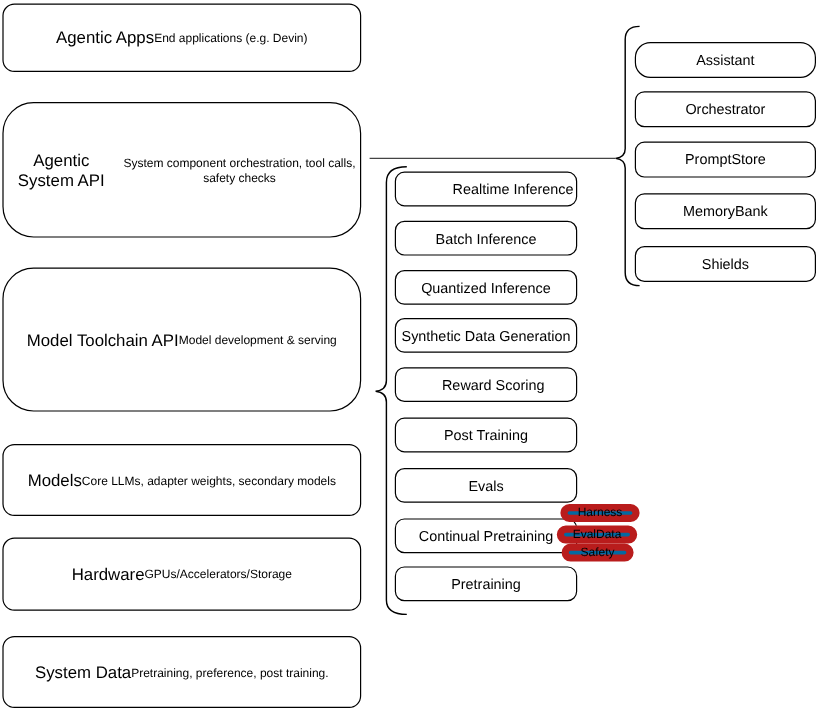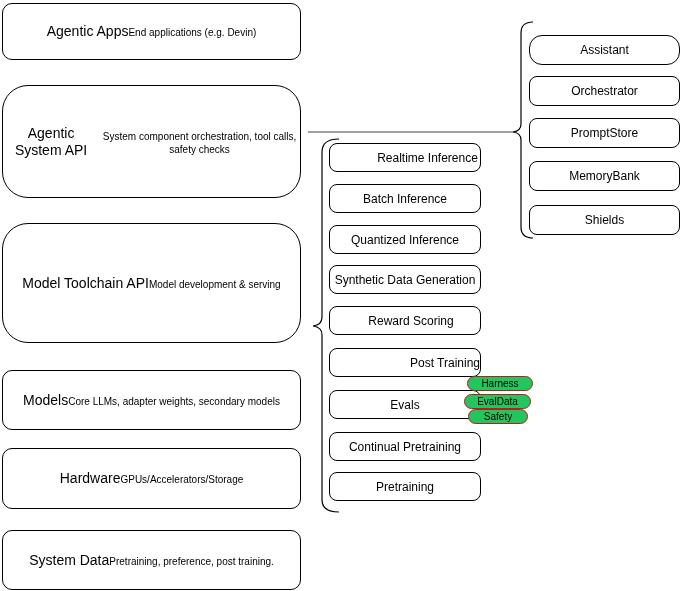--- a/index.html
+++ b/index.html
@@ -36,29 +36,30 @@
   .mbox {
     left: 329px; width: 152px; height: 29px;
     border-radius: 8px; font-size: 12px;
   }
   .rbox {
     left: 529px; width: 151px; height: 30px;
     border-radius: 8px; font-size: 12px;
   }
   .pill {
     position: absolute;
-    background: #22c55e;
-    border: 1px solid #b91c1c;
+    background: #0369a1;
+    border: 6px solid #b91c1c;
     border-radius: 8px;
     box-sizing: border-box;
     display: flex;
     align-items: center;
     justify-content: center;
     font-size: 10px;
     z-index: 3;
+    margin-top: 44px;
   }
 </style>
 </head>
 <body>
 
 <div class="canvas">
 
   <svg class="connectors" viewBox="0 0 682 591" xmlns="http://www.w3.org/2000/svg" fill="none">
     <path d="M 339 139 Q 322 139 322 152 L 322 317 Q 322 325 313 326 Q 322 327 322 335 L 322 500 Q 322 512 339 512" stroke="#000000" stroke-width="1.2" fill="none"></path>
     <path d="M 533 22 Q 521 22 521 33 L 521 124 Q 521 131 513 132 Q 521 133 521 140 L 521 227 Q 521 238 533 238" stroke="#000000" stroke-width="1.2" fill="none"></path>
@@ -103,21 +104,21 @@
   </div>
   <div class="node mbox" style="top:225px;">
     <span>Quantized Inference</span>
   </div>
   <div class="node mbox" style="top:265px;">
     <span>Synthetic Data Generation</span>
   </div>
   <div class="node mbox" style="top:306px;padding-left:12px;">
     <span>Reward Scoring</span>
   </div>
-  <div class="node mbox" style="top:348px;justify-content:flex-end;">
+  <div class="node mbox" style="top:348px;">
     <span>Post Training</span>
   </div>
   <div class="node mbox" style="top:390px;">
     <span>Evals</span>
   </div>
   <div class="node mbox" style="top:432px;">
     <span>Continual Pretraining</span>
   </div>
   <div class="node mbox" style="top:472px;">
     <span>Pretraining</span>

